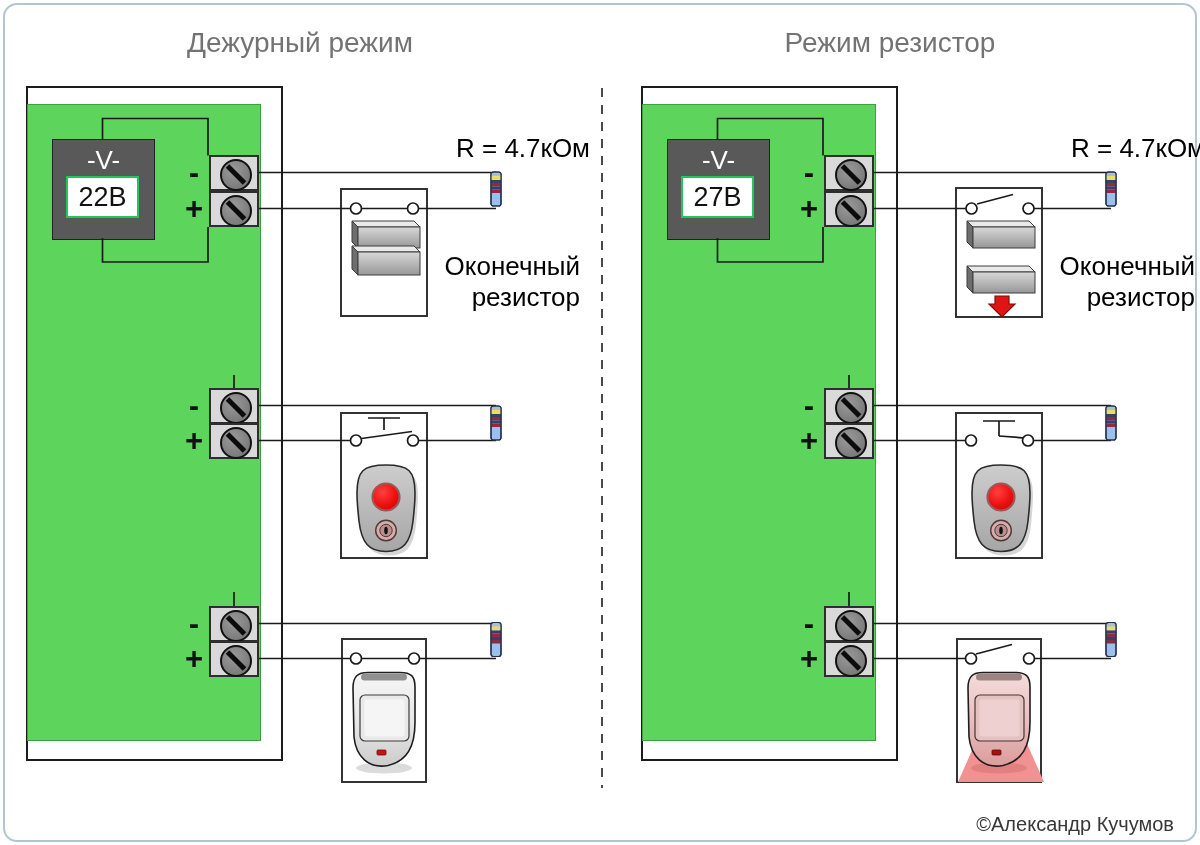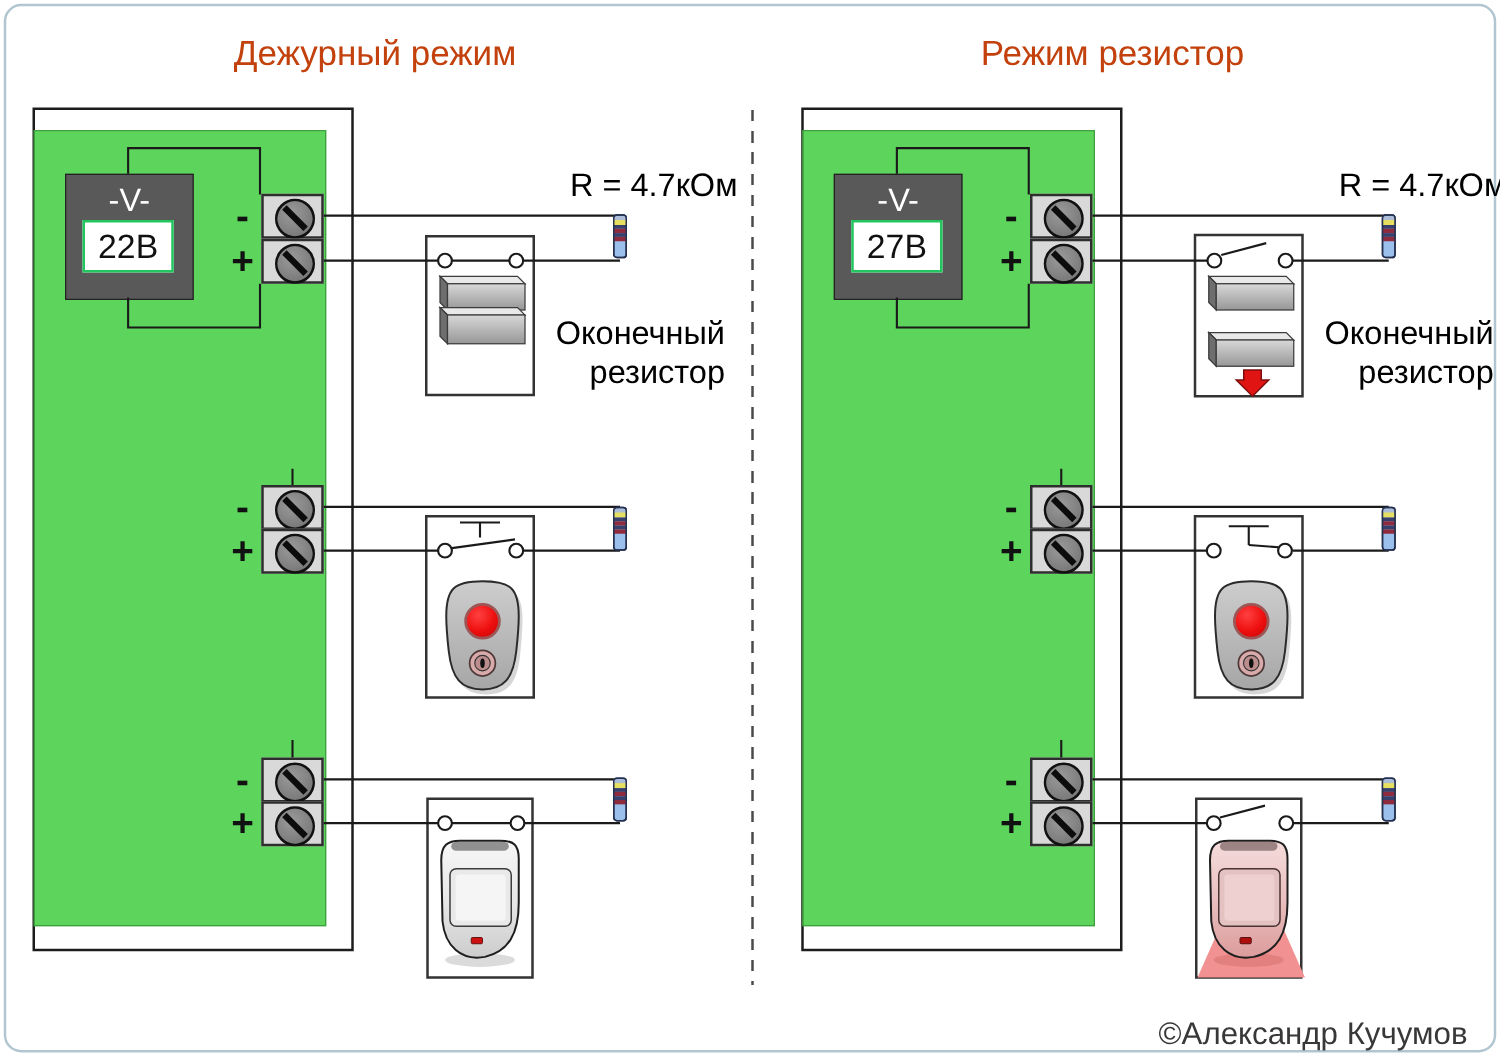--- a/index.html
+++ b/index.html
@@ -1,40 +1,40 @@
 <!DOCTYPE html>
 <html><head>
 <meta charset="utf-8">
 <style>
   html,body{margin:0;padding:0;background:#ffffff;}
   #page{position:relative;width:1200px;height:845px;background:#fff;overflow:hidden;
         font-family:"Liberation Sans", sans-serif;}
   #frame{position:absolute;left:3px;top:3px;right:3px;bottom:3px;border:2px solid #b2c6d2;border-radius:14px;}
-  .title{position:absolute;top:27px;height:34px;font-size:28px;color:#c2410c;text-align:center;}
+  .title{position:absolute;top:27px;height:34px;font-size:28px;color:#737373;text-align:center;}
   #divider{position:absolute;left:601px;top:88px;width:2px;height:700px;
            background:repeating-linear-gradient(to bottom,#4a4a4a 0 9px,transparent 9px 17px);}
   .wrect{position:absolute;background:#fff;border:2px solid #1c1c1c;z-index:1;}
   .grect{position:absolute;background:#5dd55d;border:1px solid #3f9f3f;z-index:2;}
   .vbox{position:absolute;background:#595959;border:1px solid #222;z-index:3;}
   .vlabel{position:absolute;left:0;top:5px;width:100%;text-align:center;color:#fff;font-size:26px;}
   .vvalue{position:absolute;left:13px;top:36px;width:69px;height:38px;background:#fff;border:2px solid #22c55e;
           text-align:center;font-size:27px;line-height:38px;color:#111;}
   .tblock{position:absolute;width:50px;height:36px;background:#d9d9d9;border:2px solid #2e2e2e;
           box-sizing:border-box;z-index:5;}
   .screw{position:absolute;left:9px;top:2px;width:28px;height:28px;border-radius:50%;
          background:radial-gradient(circle at 40% 35%, #9a9a9a, #6f6f6f);border:2px solid #111;}
   .screw::after{content:"";position:absolute;left:2px;top:11px;width:24px;height:5px;background:#0c0c0c;
          transform:rotate(45deg);}
   .pol{position:absolute;width:26px;height:31px;line-height:31px;text-align:center;
        font-size:31px;font-weight:700;color:#111;z-index:4;}
   .dbox{position:absolute;background:#fff;border:2px solid #333;box-sizing:border-box;z-index:4;}
   .lbl{position:absolute;text-align:right;color:#000000;z-index:6;}
   .rlbl{font-size:26px;height:30px;}
   .eol{font-size:26px;line-height:31px;margin-top:32px;}
-  #signature{position:absolute;right:26px;top:813px;font-size:25px;color:#383838;z-index:6;}
+  #signature{position:absolute;right:26px;top:813px;font-size:20px;color:#383838;z-index:6;}
   #overlay{position:absolute;left:0;top:0;z-index:10;pointer-events:none;}
 </style>
 </head>
 <body>
 
 <div id="page">
   <div id="frame"></div>
 
   <div class="title" style="left:20px;width:560px;">Дежурный режим</div>
   <div class="title" style="left:610px;width:560px;">Режим резистор</div>

